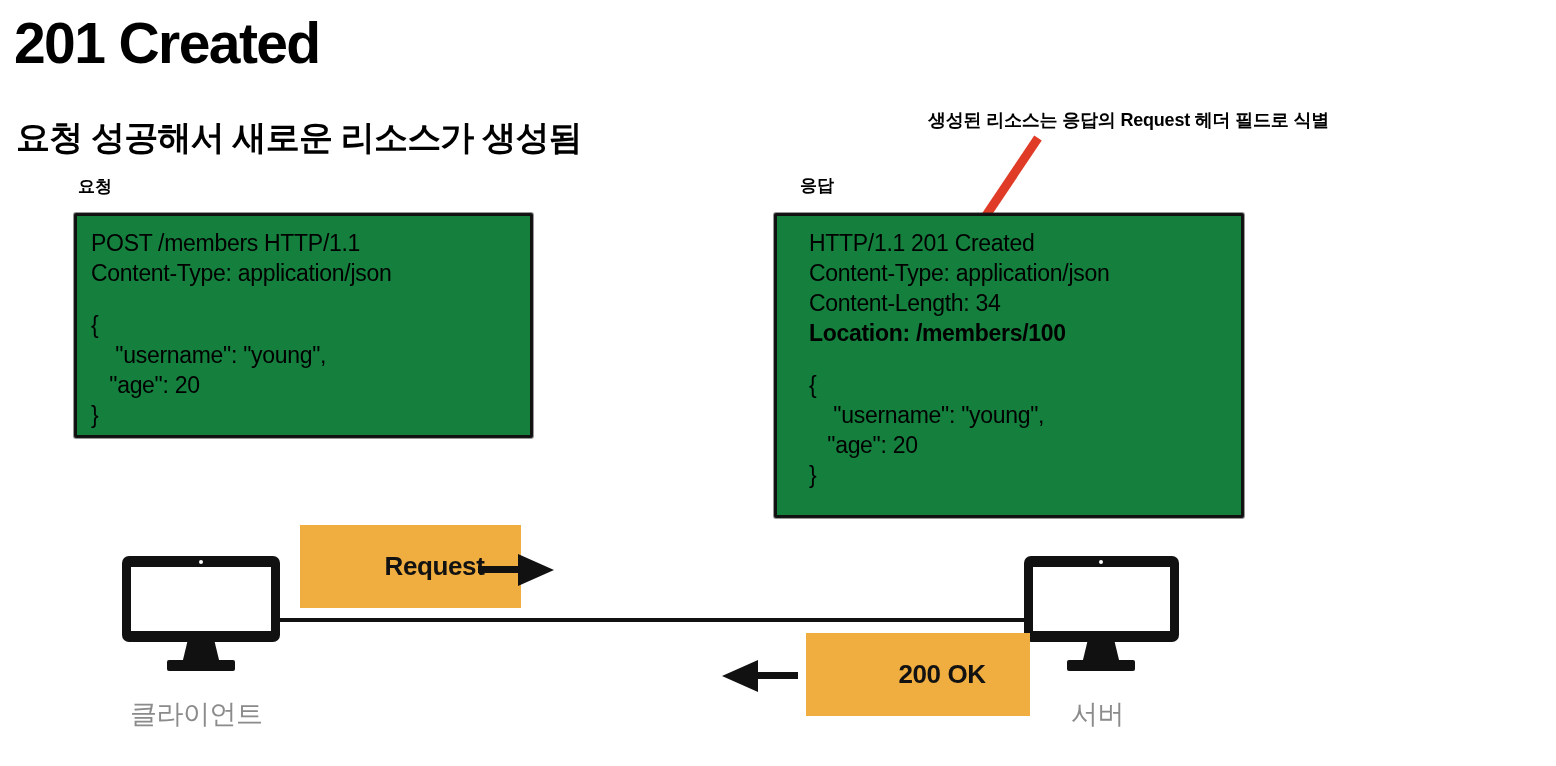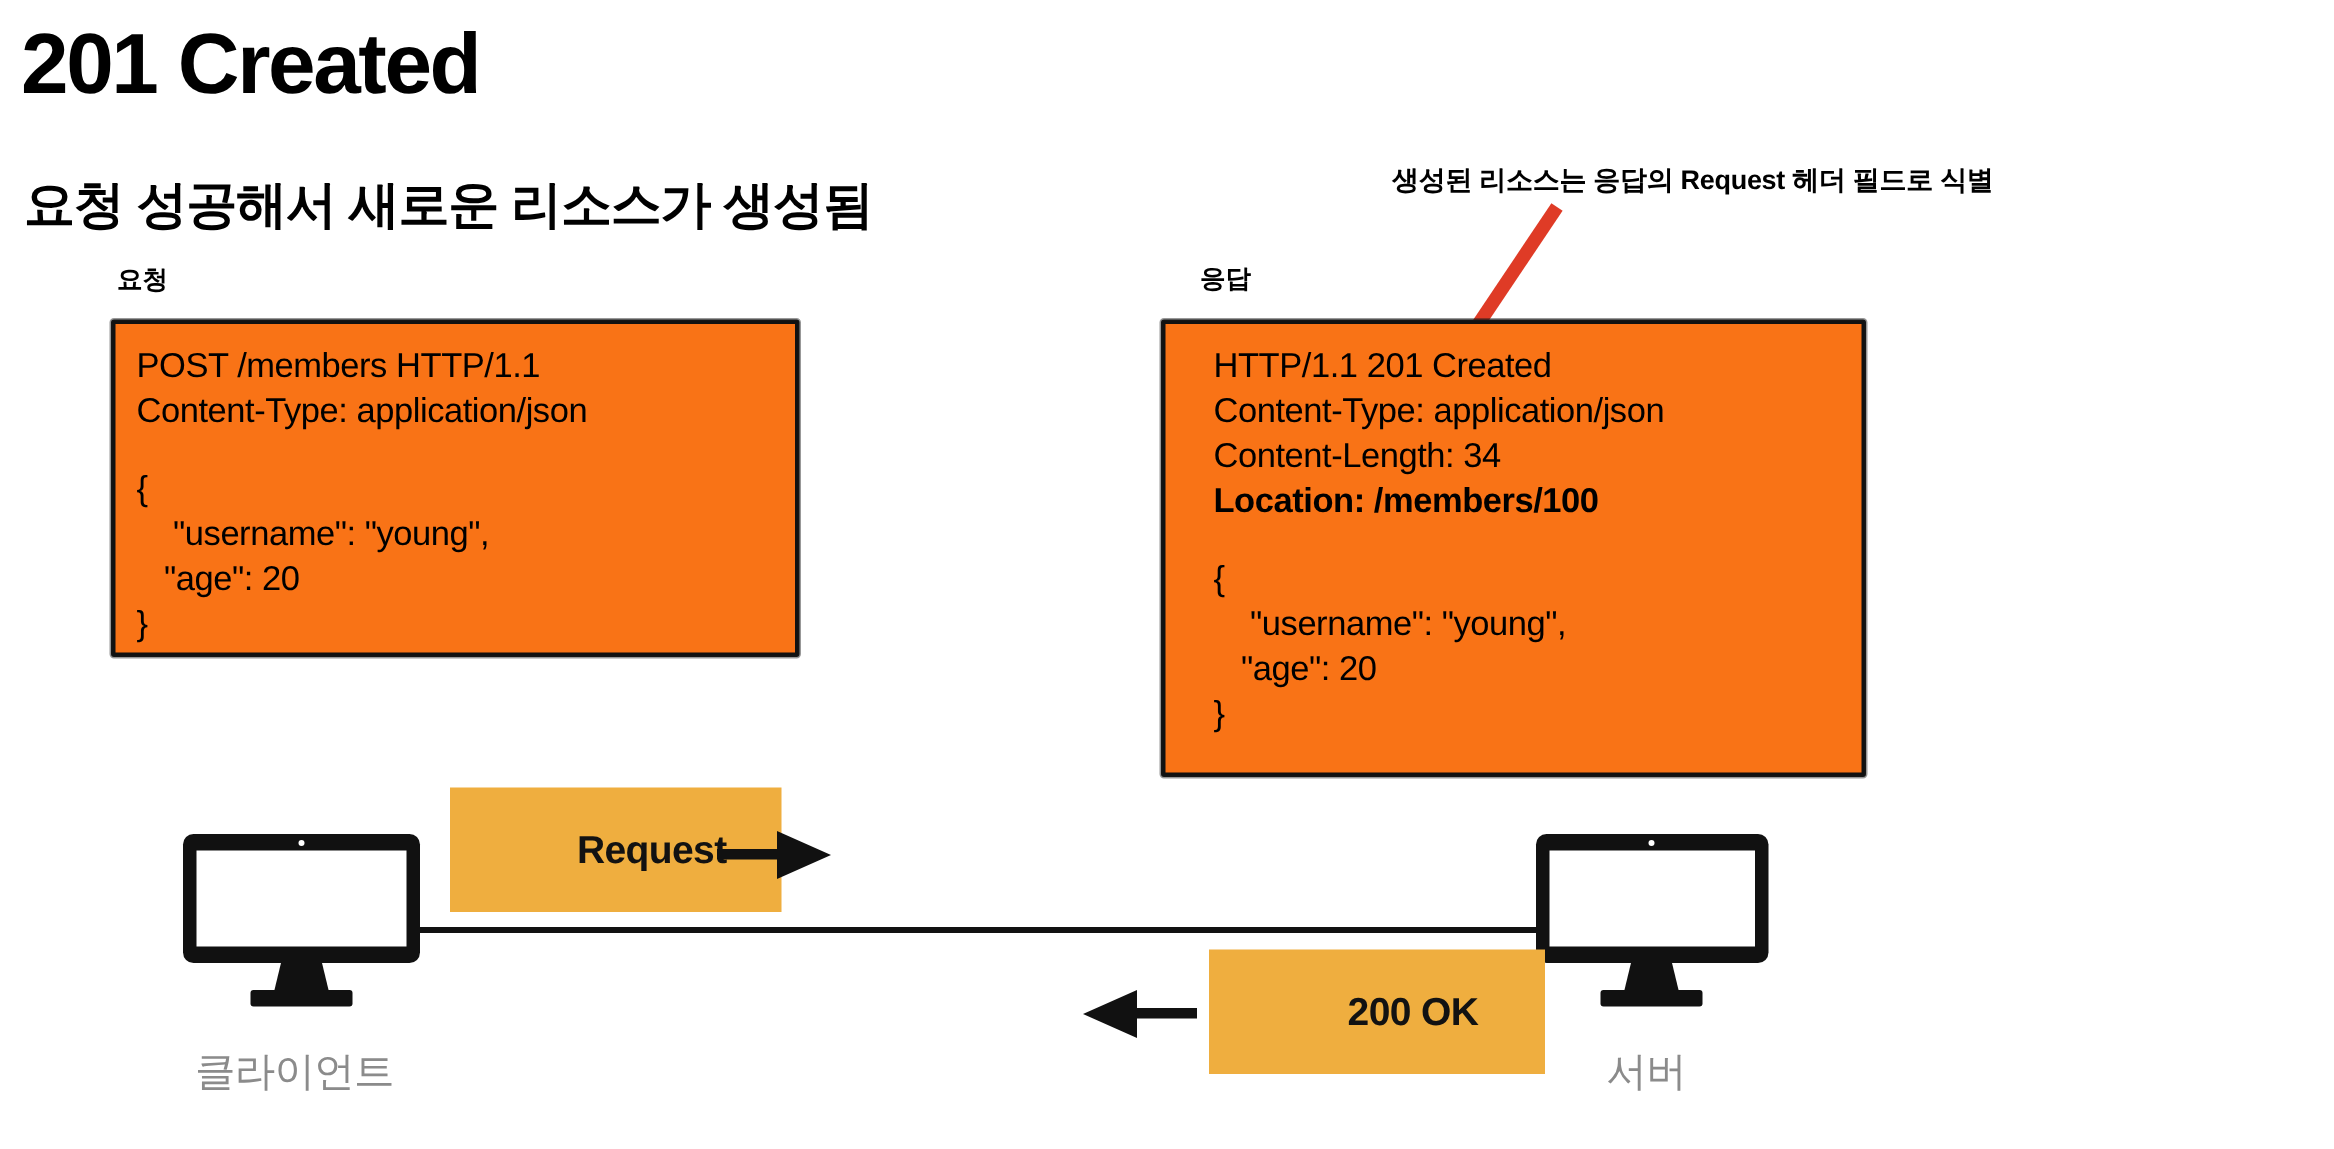--- a/index.html
+++ b/index.html
@@ -63,21 +63,21 @@
     font-size: 18px;
     font-weight: 700;
     color: #000000;
     white-space: nowrap;
     letter-spacing: -0.2px;
   }
 
   
   .msgbox {
     position: absolute;
-    background: #f97316;
+    background: #15803d;
     box-sizing: border-box;
     border: 3px solid #111111;
     border-radius: 2px;
     padding: 12px 14px 10px 14px;
   }
   
   .msgbox::before {
     content: "";
     position: absolute;
     left: -4px; top: -4px; right: -4px; bottom: -4px;

